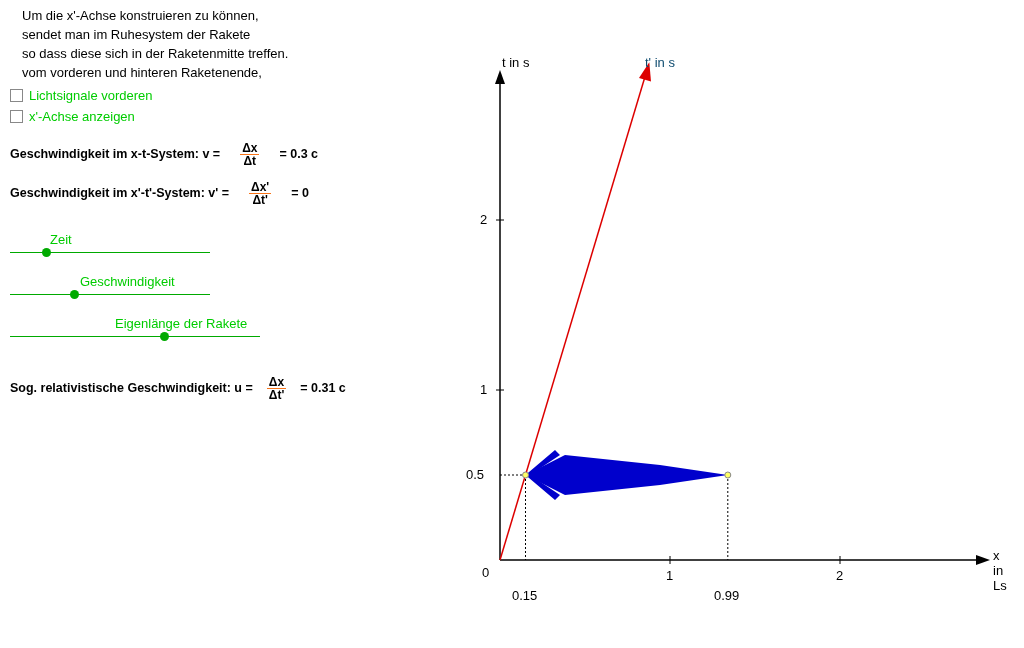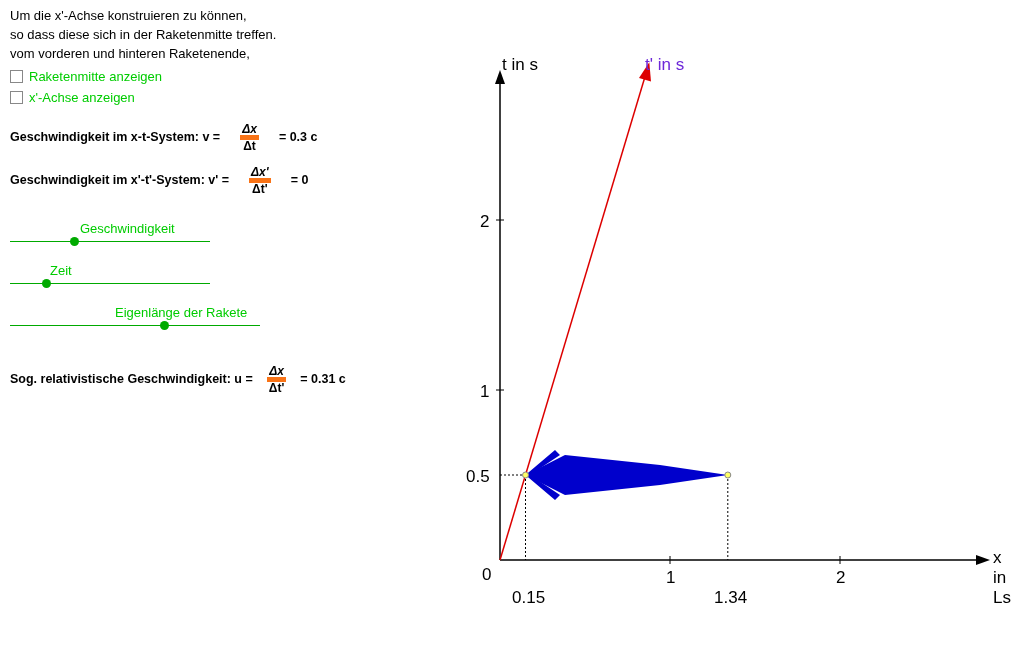--- a/index.html
+++ b/index.html
@@ -13,21 +13,21 @@
     height: 648px;
     position: relative;
   }
   .left-panel {
     position: absolute;
     left: 10px;
     top: 8px;
     width: 400px;
   }
   .intro-text p {
-    margin: 0 0 2px 0;
+    margin: 0 0 2px 12px;
     line-height: 1.3;
   }
   .sub { font-size: 10px; vertical-align: sub; }
   .checkbox-row {
     margin-top: 6px;
     display: flex;
     align-items: center;
     gap: 6px;
     color: #00cc00;
   }
@@ -51,21 +51,21 @@
   }
   .frac {
     display: inline-flex;
     flex-direction: column;
     align-items: center;
     vertical-align: middle;
     font-size: 12px;
     line-height: 1;
     margin: 0 2px;
   }
-  .frac .num { border-bottom: 5px solid #f97316; padding: 0 2px; font-style: italic; }
+  .frac .num { border-bottom: 1px solid #f97316; padding: 0 2px; }
   .frac .den { padding: 0 2px; text-align: center; }
   .sliders { margin-top: 28px; }
   .slider {
     position: relative;
     height: 30px;
     margin-bottom: 12px;
   }
   .slider-label {
     position: absolute;
     color: #00cc00;
@@ -98,36 +98,37 @@
   .chart {
     position: absolute;
     left: 440px;
     top: 50px;
     width: 570px;
     height: 560px;
   }
   .chart svg { position: absolute; left: 0; top: 0; }
   .axis-label {
     position: absolute;
-    font-size: 17px;
+    font-size: 13px;
   }
 </style>
 </head>
 <body>
 
 <div class="left-panel">
   <div class="intro-text">
     <p>Um die x'-Achse konstruieren zu können,</p>
+    <p>sendet man im Ruhesystem der Rakete</p>
     <p>so dass diese sich in der Raketenmitte treffen.</p>
     <p>vom vorderen und hinteren Raketenende,</p>
   </div>
 
   <div class="checkbox-row">
     <span class="checkbox-box"></span>
-    <span>Raketenmitte anzeigen</span>
+    <span>Lichtsignale vorderen</span>
   </div>
   <div class="checkbox-row">
     <span class="checkbox-box"></span>
     <span>x'-Achse anzeigen</span>
   </div>
 
   <div class="formula-block">
     <div>
       <span>Geschwindigkeit im x-t-System: v =</span>
       <span class="frac">
@@ -141,28 +142,28 @@
       <span class="frac">
           <span class="num">Δx'</span>
           <span class="den">Δt'</span>
         </span>
       <span>= 0</span>
     </div>
   </div>
 
   <div class="sliders">
     <div class="slider">
+      <span class="slider-label" style="left:40px">Zeit</span>
+      <span class="slider-track" style="left:0;width:200px"></span>
+      <span class="slider-thumb" style="left:32px"></span>
+    </div>
+    <div class="slider">
       <span class="slider-label" style="left:70px">Geschwindigkeit</span>
       <span class="slider-track" style="left:0;width:200px"></span>
       <span class="slider-thumb" style="left:60px"></span>
-    </div>
-    <div class="slider">
-      <span class="slider-label" style="left:40px">Zeit</span>
-      <span class="slider-track" style="left:0;width:200px"></span>
-      <span class="slider-thumb" style="left:32px"></span>
     </div>
     <div class="slider">
       <span class="slider-label" style="left:105px">Eigenlänge der Rakete</span>
       <span class="slider-track" style="left:0;width:250px"></span>
       <span class="slider-thumb" style="left:150px"></span>
     </div>
   </div>
 
   <div class="rel-formula">
     <span>Sog. relativistische Geschwindigkeit: u =</span>
@@ -199,23 +200,23 @@
     <g>
       <polygon points="85.5,425 125,405 220,415 287.8,425 220,435 125,445" fill="#0000cc"></polygon>
       <polygon points="85.5,425 115,400 120,405 90,425 120,445 115,450" fill="#0000cc"></polygon>
     </g>
 
     <circle cx="85.5" cy="425" r="3" fill="#ffff66" stroke="#888"></circle>
     <circle cx="287.8" cy="425" r="3" fill="#ffff66" stroke="#888"></circle>
   </svg>
 
   <span class="axis-label" style="left:62px;top:5px">t in s</span>
-  <span class="axis-label" style="left:205px;top:5px;color:#6d28d9">t' in s</span>
+  <span class="axis-label" style="left:205px;top:5px;color:#0c4a6e">t' in s</span>
   <span class="axis-label" style="left:553px;top:498px">x in Ls</span>
   <span class="axis-label" style="left:42px;top:515px">0</span>
   <span class="axis-label" style="left:26px;top:417px">0.5</span>
   <span class="axis-label" style="left:40px;top:332px">1</span>
   <span class="axis-label" style="left:40px;top:162px">2</span>
   <span class="axis-label" style="left:226px;top:518px">1</span>
   <span class="axis-label" style="left:396px;top:518px">2</span>
   <span class="axis-label" style="left:72px;top:538px">0.15</span>
-  <span class="axis-label" style="left:274px;top:538px">1.34</span>
+  <span class="axis-label" style="left:274px;top:538px">0.99</span>
 </div>
 
 </body></html>

